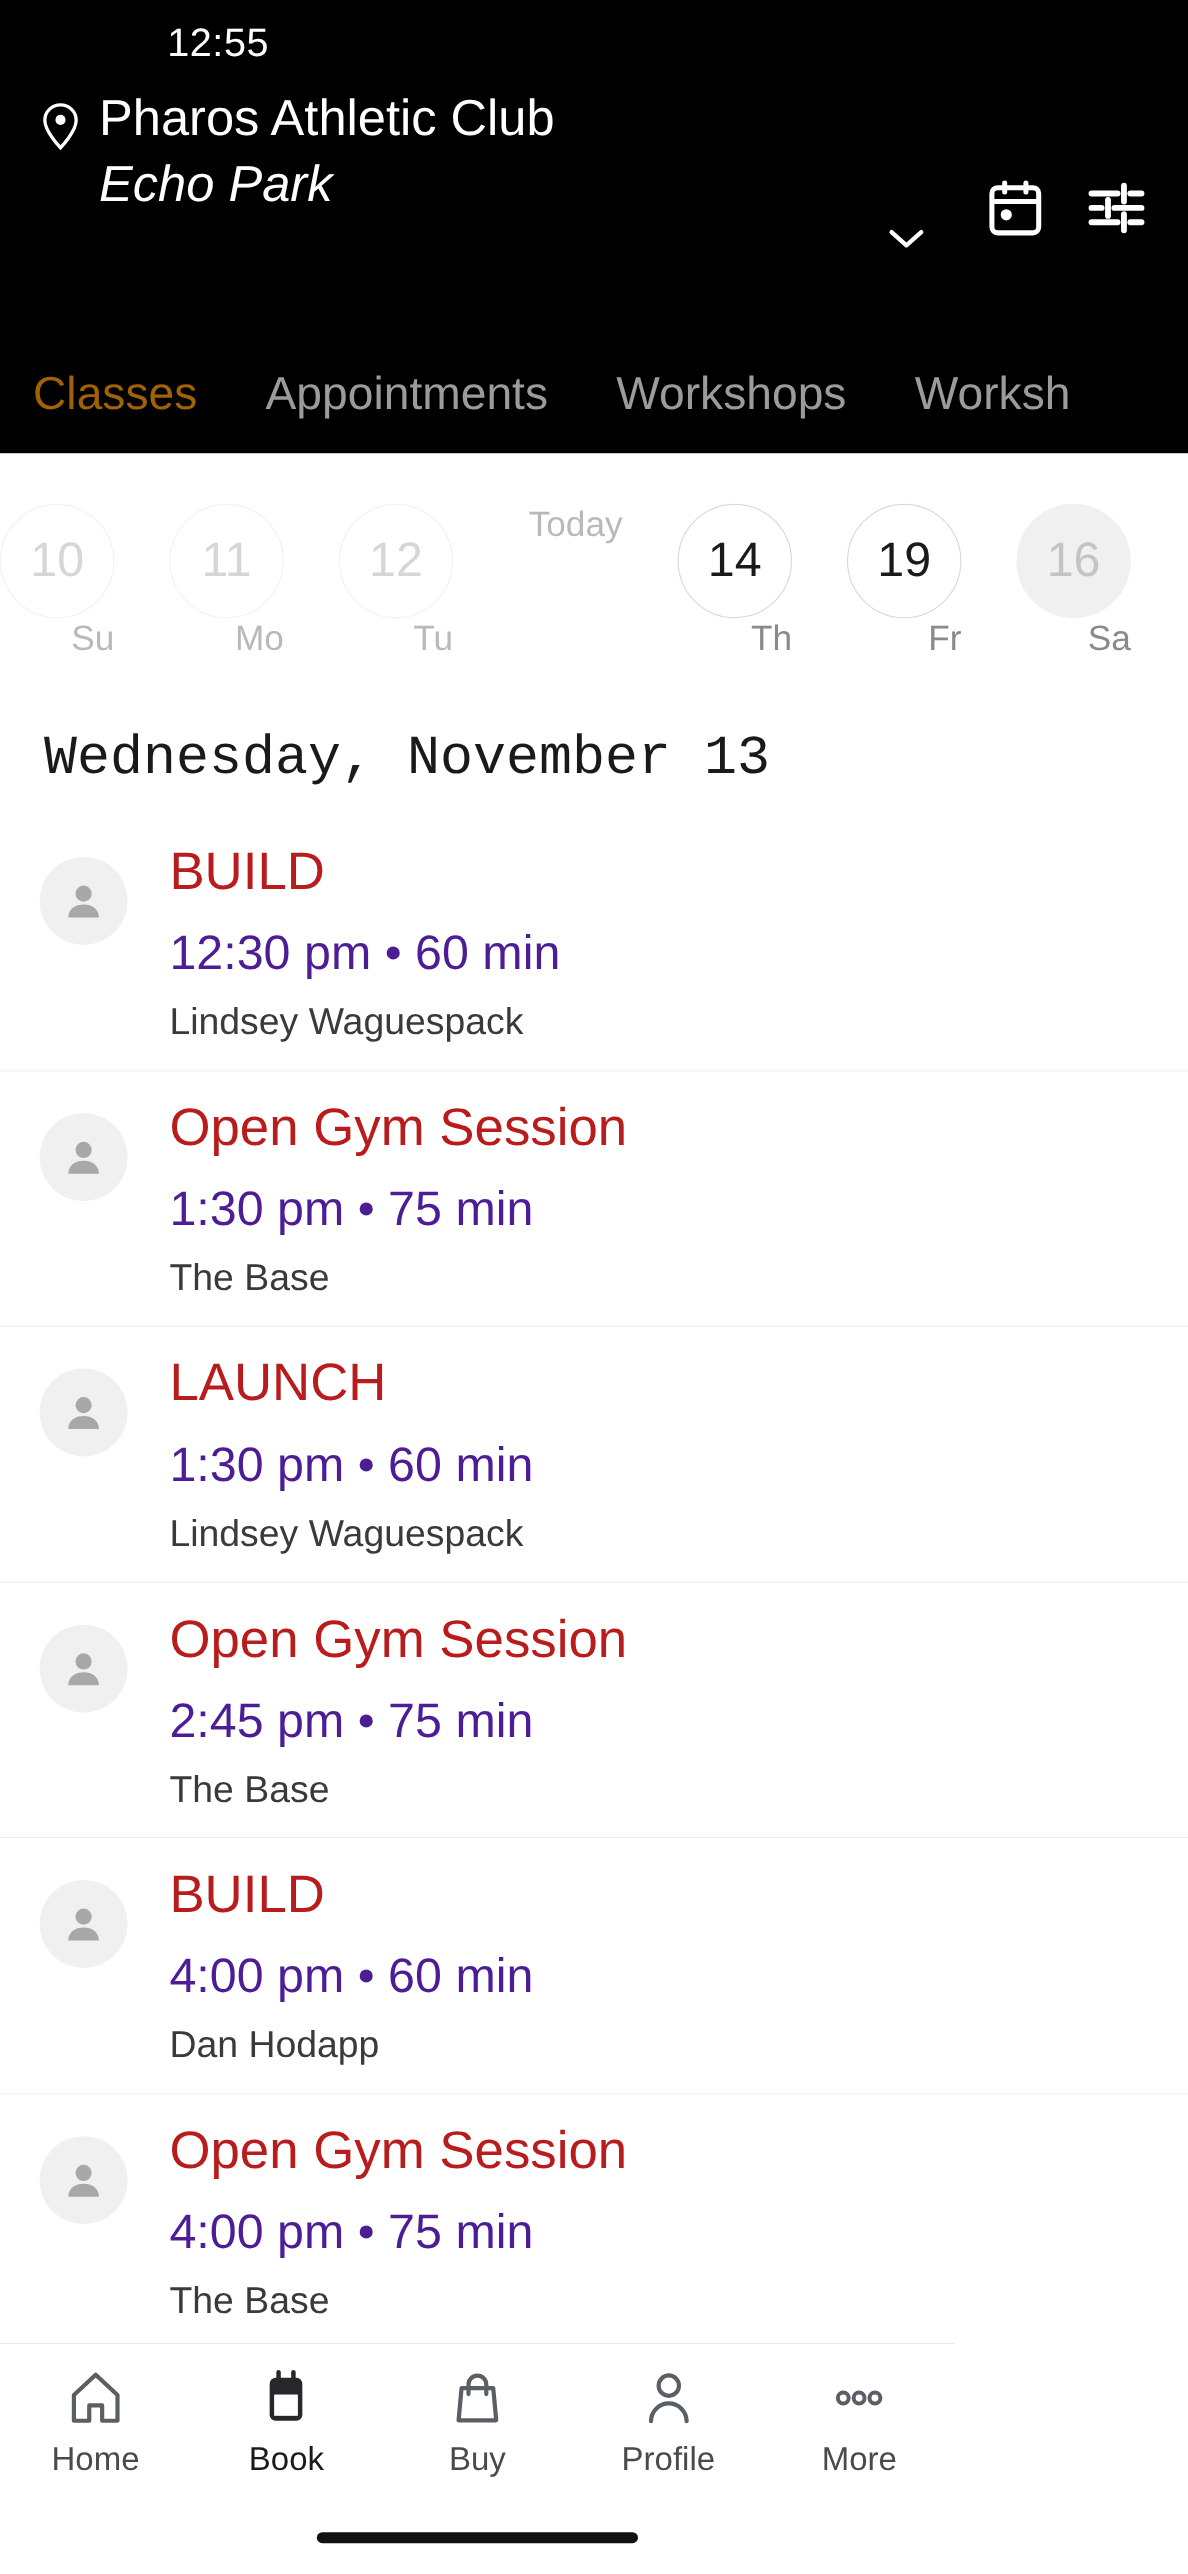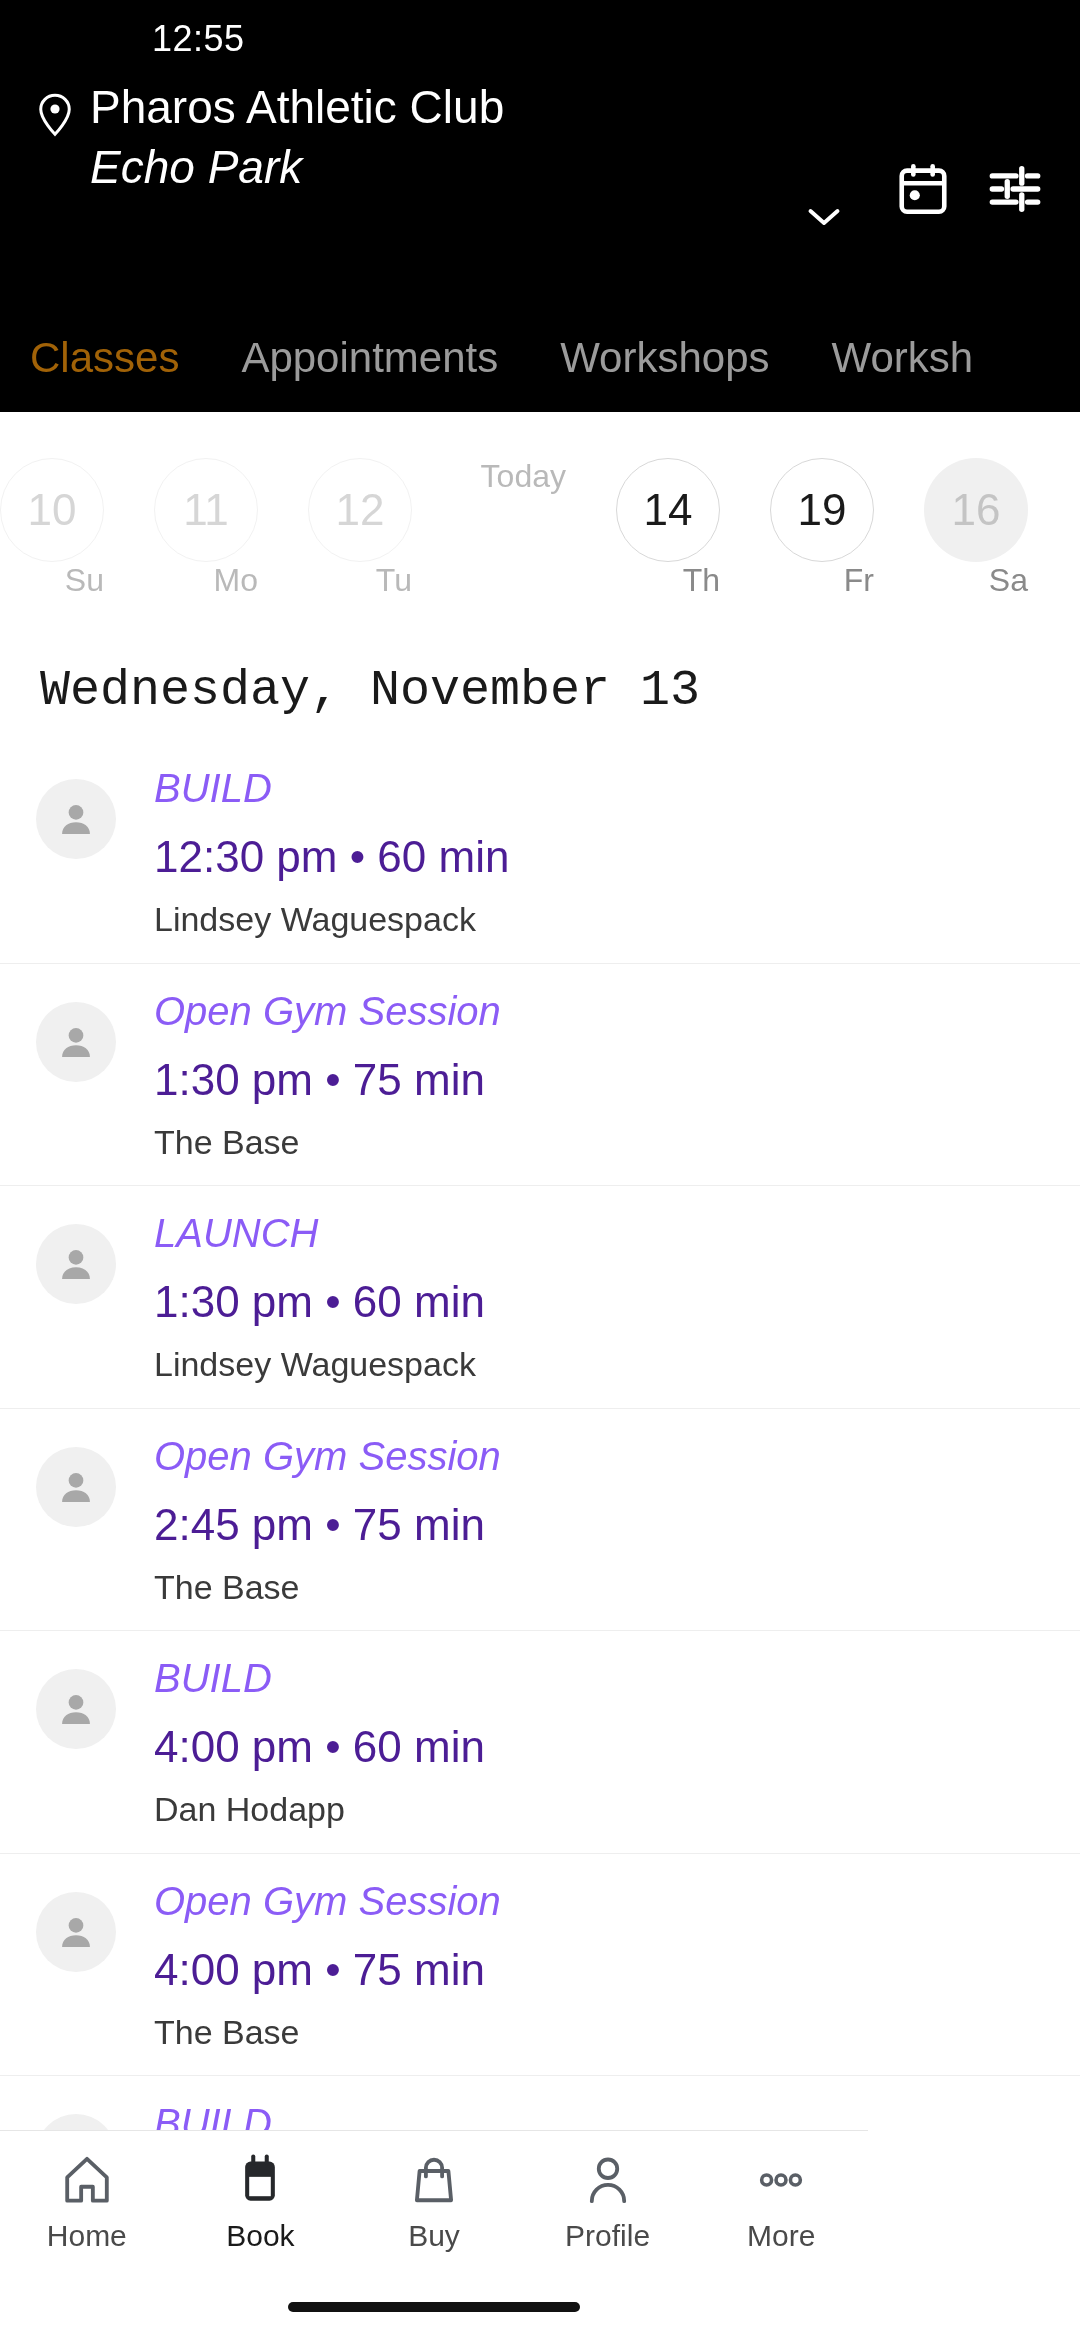--- a/index.html
+++ b/index.html
@@ -140,23 +140,22 @@
   .avatar {
     flex:0 0 80px;
     width:80px; height:80px;
     border-radius:50%;
     background:#f0f0f0;
     display:flex; align-items:center; justify-content:center;
     margin-top:16px;
   }
   .rowbody { margin-left:38px; flex:1 1 auto; min-width:0; }
   .r-title {
-    font-size:40px; color:#8b5cf6; line-height:1.25;
+    font-size:48px; color:#b91c1c; line-height:1.25;
     margin-bottom:16px;
-    font-style:italic;
   }
   .r-time {
     font-size:44px; color:#4c1d95; line-height:1.25;
     margin-bottom:14px;
   }
   .r-instructor {
     font-size:34px; color:#3a3a3a; line-height:1.25;
   }
 
   

